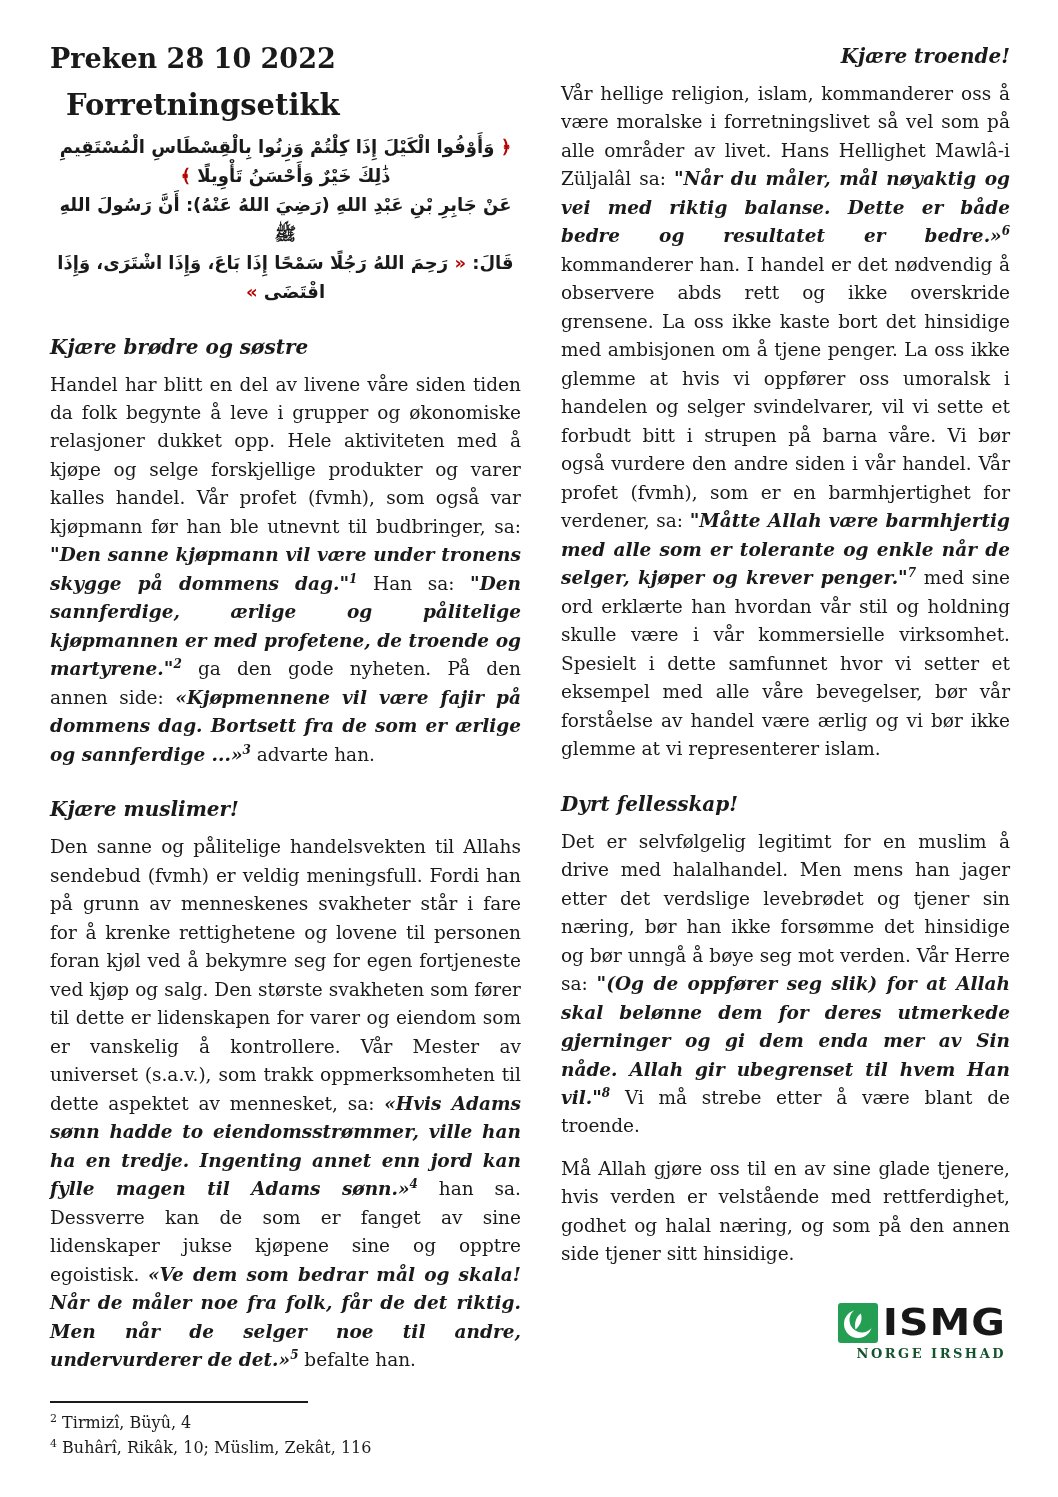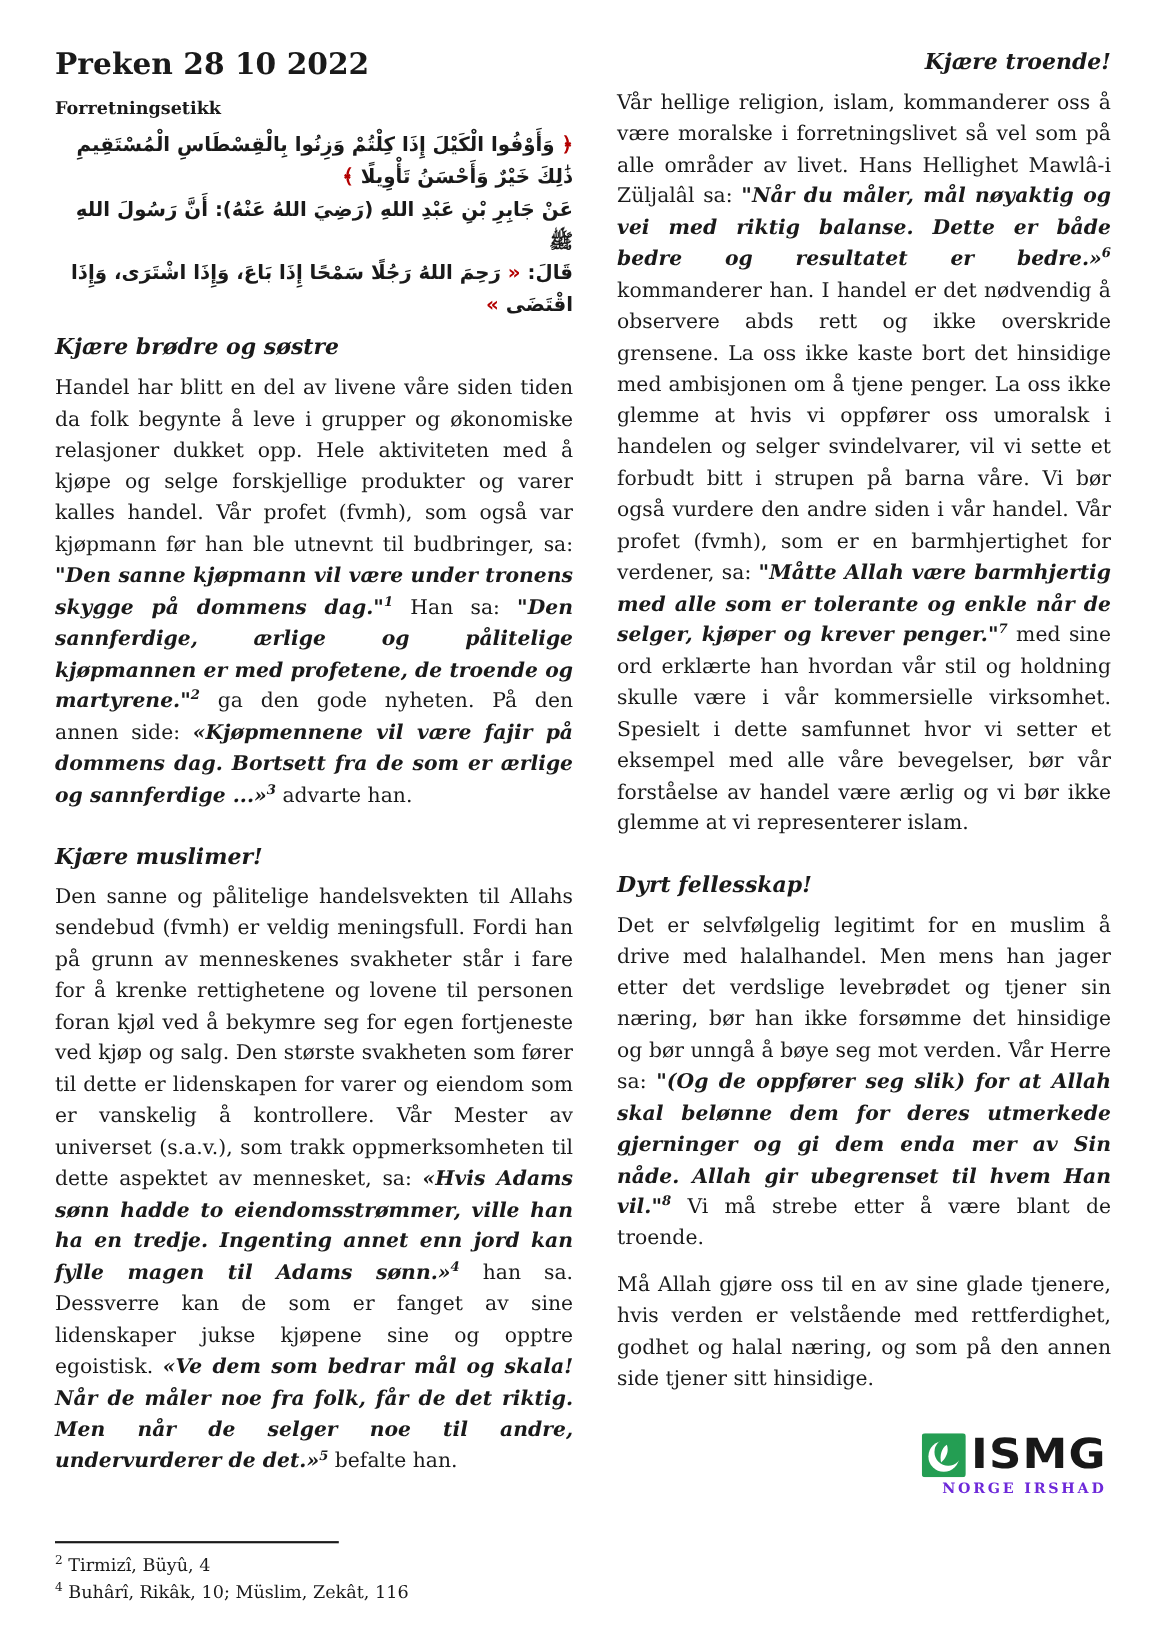--- a/index.html
+++ b/index.html
@@ -8,31 +8,31 @@
     padding:44px 48px 36px 50px;
     display:flex; gap:40px; overflow:hidden;
     font-family:"DejaVu Serif","Liberation Serif",serif;
     color:#1a1a1a;
   }
   .col { display:flex; flex-direction:column; }
   .col-left  { width:472px; }
   .col-right { width:450px; }
 
   .doc-title { font-size:27px; font-weight:700; margin:0 0 16px 0; line-height:1.1; }
-  .doc-subtitle { font-size:16px; font-weight:700; margin:0 0 8px 0; line-height:1.1; }
+  .doc-subtitle { font-size:29px; font-weight:700; margin:0 0 8px 16px; line-height:1.1; }
 
   .arabic {
-    direction:rtl; unicode-bidi:embed; 
+    direction:rtl; unicode-bidi:embed; text-align:center;
     font-family:"DejaVu Sans",sans-serif; font-weight:700;
     font-size:18px; line-height:1.62; margin:2px 0 10px 0;
   }
   .arabic-line { margin:0; }
 
   .sect-heading { font-size:20px; font-weight:700; font-style:italic; margin:14px 0 12px 0; line-height:1.2; }
-  .first-heading { margin-top:1px; }
+  .first-heading { margin-top:18px; }
 
   p.body { font-size:18.5px; line-height:1.54; text-align:justify; margin:0 0 14px 0; }
 
   .run-n { }
   .run-b { font-weight:700; font-style:italic; }
   .run-s { font-weight:700; font-style:italic; font-size:12px; vertical-align:super; line-height:0; }
   .run-r { color:#b30000; }
 
   .footnotes { margin-top:auto; font-size:16px; line-height:1.55; padding-top:2px; }
   .fn-divider { width:258px; border-top:2px solid #1a1a1a; margin:0 0 8px 0; }
@@ -41,21 +41,21 @@
   .logo-block { margin-top:20px; display:flex; flex-direction:column; align-items:flex-end; padding-right:4px;justify-content:flex-end; }
   .logo-row { display:flex; align-items:center; gap:5px; }
   .logo-mark { width:40px; height:40px; display:block; }
   .logo-text {
     font-family:"DejaVu Sans","Liberation Sans",sans-serif;
     font-weight:900; font-size:41px; line-height:0.9; color:#181818;
     letter-spacing:1px; transform:scaleY(0.92);
   }
   .logo-tagline {
     font-family:"DejaVu Serif","Liberation Serif",serif;
-    font-size:13px; font-weight:700; letter-spacing:2.5px; color:#6d28d9;
+    font-size:13px; font-weight:700; letter-spacing:2.5px; color:#14532d;
     margin-top:3px;
   }
 </style>
 </head>
 <body>
 
 <div class="page">
 
   <div class="col col-left">
     <h1 class="doc-title">Preken 28 10 2022</h1>

